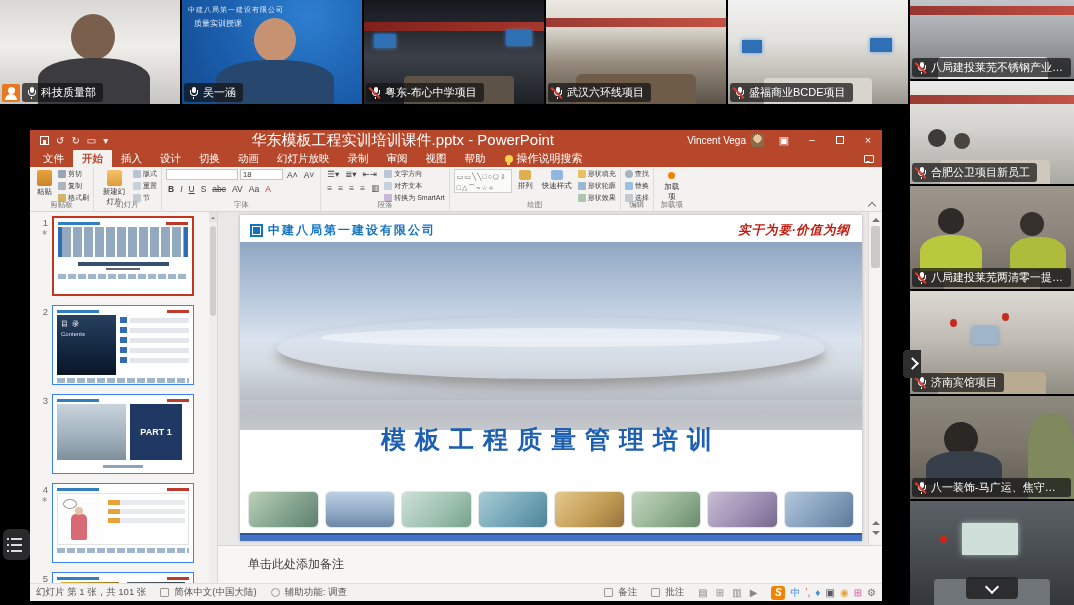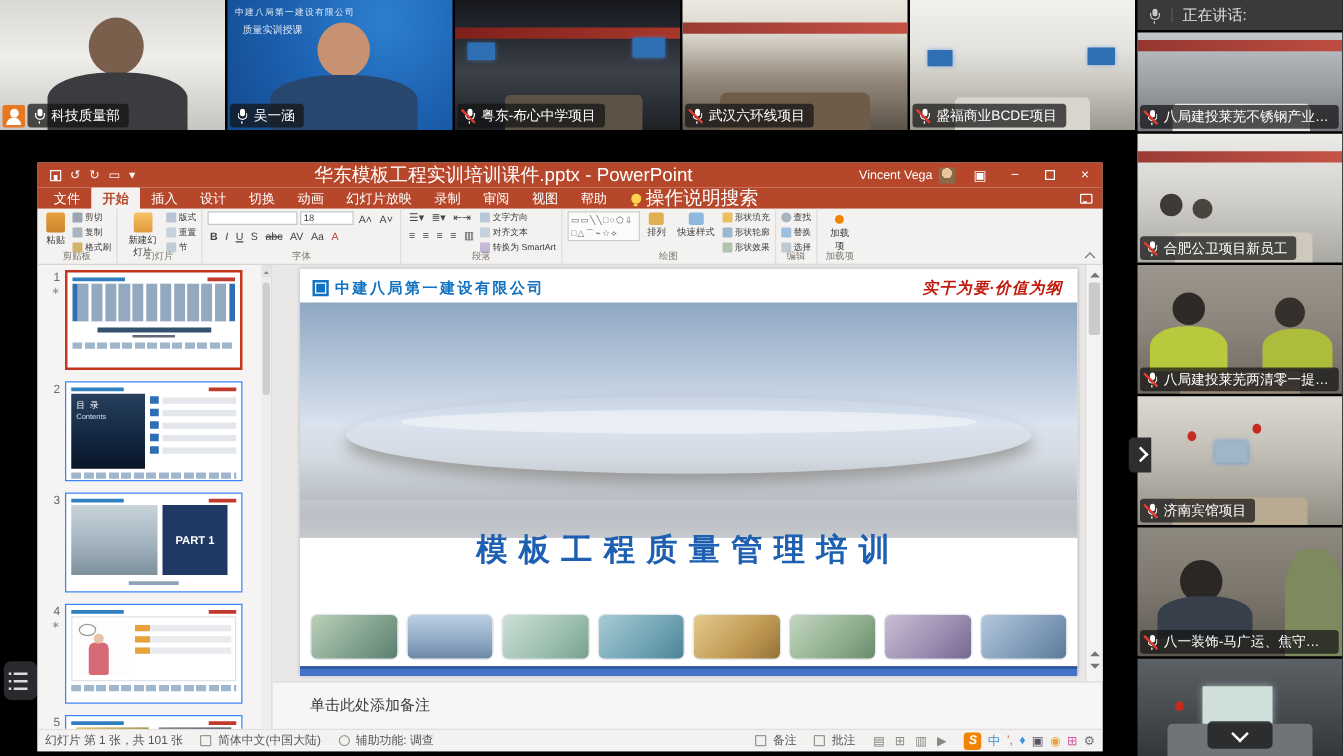--- a/index.html
+++ b/index.html
@@ -51,21 +51,21 @@
   .save-ic::after{content:"";position:absolute;left:2px;bottom:0;width:3px;height:4px;background:#fff;}
   .tb-title{flex:1;text-align:center;font-size:15px;white-space:nowrap;overflow:hidden;}
   .account{display:flex;align-items:center;gap:5px;font-size:10px;padding-right:6px;}
   .avatar{width:13px;height:13px;border-radius:2px;background:radial-gradient(circle at 50% 35%,#e8c49a 0 38%,#8a6a4a 39% 100%);}
   .winctl{display:flex;height:20px;}
   .winctl div{width:28px;display:flex;align-items:center;justify-content:center;font-size:11px;color:#fff;}
   .restore-ic{width:8px;height:8px;border:1px solid #fff;}
   .tabrow{height:17px;background:#b7472a;display:flex;align-items:center;padding-left:4px;flex:none;}
   .tab{color:#fff;font-size:10.5px;padding:2px 9px;white-space:nowrap;}
   .tab.active{background:#f3f2f1;color:#b7472a;font-weight:bold;border-radius:1px 1px 0 0;}
-  .tab-search{display:flex;align-items:center;gap:4px;color:#fff;font-size:15px;margin-left:10px;}
+  .tab-search{display:flex;align-items:center;gap:4px;color:#fff;font-size:11px;margin-left:10px;}
   .bulb{width:8px;height:8px;border-radius:50%;background:#ffd24d;position:relative;}
   .bulb::after{content:"";position:absolute;left:2.5px;bottom:-2px;width:3px;height:2px;background:#ffd24d;}
   .tabrow .spacer{flex:1;}
   .comment-ic{width:10px;height:8px;border:1px solid #fff;border-radius:1px;margin-right:8px;position:relative;}
   .comment-ic::after{content:"";position:absolute;left:1px;bottom:-3px;width:0;height:0;border:2px solid transparent;border-top-color:#fff;}
 
   .ribbon{height:45px;background:#f3f2f1;border-bottom:1px solid #d8d6d4;display:flex;flex:none;position:relative;}
   .rgroup{position:relative;border-right:1px solid #ddd;padding:2px 4px 11px;display:flex;gap:3px;align-items:flex-start;}
   .rgroup .glabel{position:absolute;left:0;right:0;bottom:1px;text-align:center;font-size:7.5px;color:#7a7874;}
   .bigbtn{display:flex;flex-direction:column;align-items:center;font-size:7.5px;color:#3b3a39;gap:1px;padding:1px 3px;}
@@ -247,29 +247,20 @@
               <u></u>
               <s></s>
             </span>
           <span class="nm">盛福商业BCDE项目</span>
         </span>
       </div>
     </div>
   </div>
 
   <div class="side-strip">
-    <div class="speaking-bar">
-      <span class="mic">
-          <i></i>
-          <u></u>
-          <s></s>
-        </span>
-      <span class="sep"></span>
-      <span class="txt">正在讲话:</span>
-    </div>
     <div class="vtile muted" style="height:79px;background:linear-gradient(180deg,#c2c5c9 0%,#9a9da1 55%,#72757a 100%);">
       <div class="banner" style="top:6px;"></div>
       <div class="torso" style="left:28px;bottom:0;width:110px;height:22px;background:#e6e6e4;border-radius:4px 4px 0 0;"></div>
       <div class="name-row">
         <span class="name-pill">
           <span class="mic">
               <i></i>
               <u></u>
               <s></s>
             </span>

